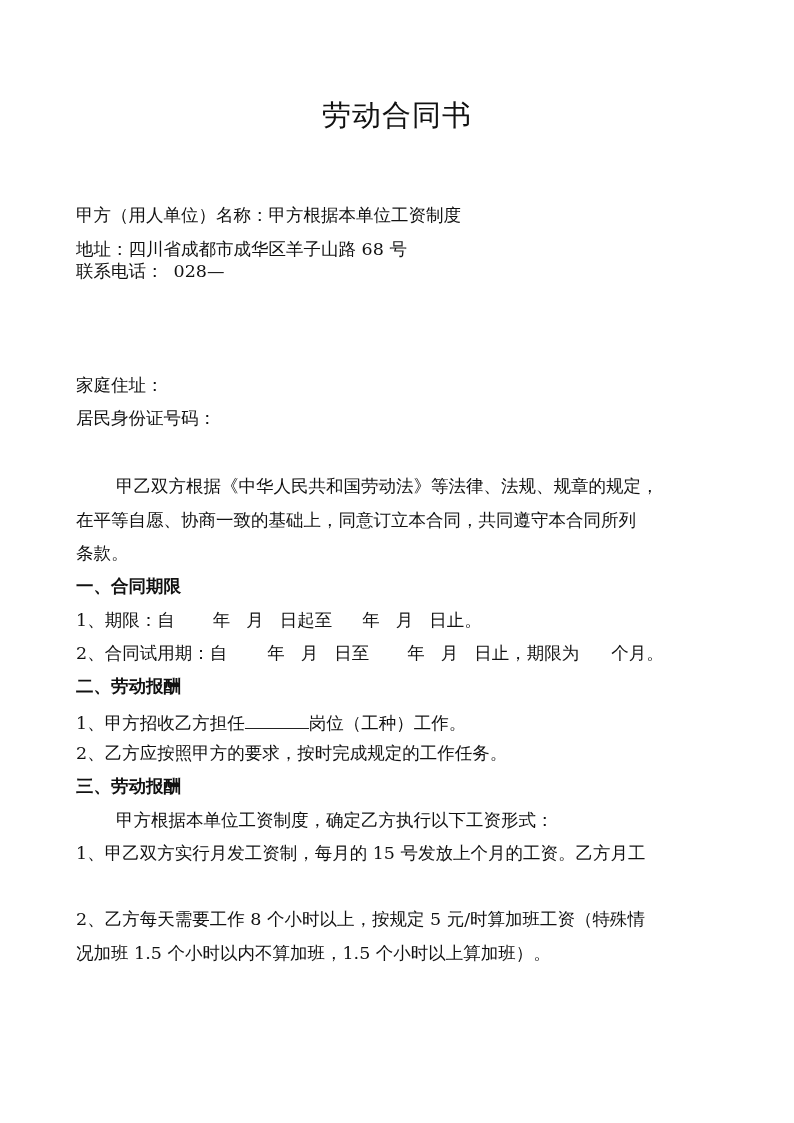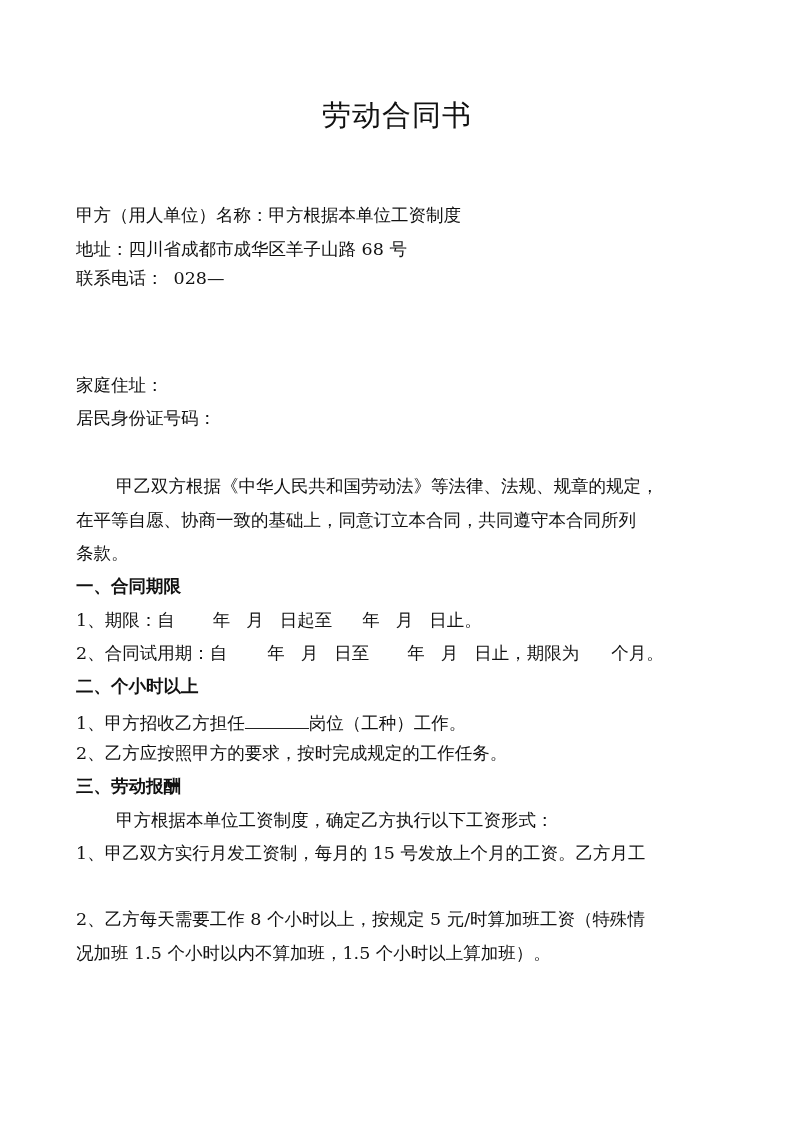--- a/index.html
+++ b/index.html
@@ -16,36 +16,36 @@
 </style>
 </head>
 <body>
 
 <div class="page">
 
   <div class="title">劳动合同书</div>
 
   <div class="line" style="top:203px">甲方（用人单位）名称：甲方根据本单位工资制度</div>
   <div class="line" style="top:237px">地址：四川省成都市成华区羊子山路 68 号</div>
-  <div class="line" style="top:266px"><span>联系电话：</span><span class="gap" style="width:10px"></span><span>028—</span></div>
+  <div class="line" style="top:259px"><span>联系电话：</span><span class="gap" style="width:10px"></span><span>028—</span></div>
 
   <div class="line" style="top:373px">家庭住址：</div>
   <div class="line" style="top:406px">居民身份证号码：</div>
 
   <div class="line indent" style="top:474px">甲乙双方根据《中华人民共和国劳动法》等法律、法规、规章的规定，</div>
   <div class="line" style="top:508px">在平等自愿、协商一致的基础上，同意订立本合同，共同遵守本合同所列</div>
   <div class="line" style="top:541px">条款。</div>
 
   <div class="line heading" style="top:574px">一、合同期限</div>
 
   <div class="line" style="top:608px"><span>1、期限：自</span><span class="gap" style="width:38px"></span><span>年</span><span class="gap" style="width:16px"></span><span>月</span><span class="gap" style="width:16px"></span><span>日起至</span><span class="gap" style="width:30px"></span><span>年</span><span class="gap" style="width:16px"></span><span>月</span><span class="gap" style="width:16px"></span><span>日止。</span></div>
 
   <div class="line" style="top:641px"><span>2、合同试用期：自</span><span class="gap" style="width:40px"></span><span>年</span><span class="gap" style="width:16px"></span><span>月</span><span class="gap" style="width:16px"></span><span>日至</span><span class="gap" style="width:38px"></span><span>年</span><span class="gap" style="width:16px"></span><span>月</span><span class="gap" style="width:16px"></span><span>日止，期限为</span><span class="gap" style="width:32px"></span><span>个月。</span></div>
 
-  <div class="line heading" style="top:674px">二、个小时以上</div>
+  <div class="line heading" style="top:674px">二、劳动报酬</div>
 
   <div class="line" style="top:708px"><span>1、甲方招收乙方担任</span><span class="blank" style="width:64px"></span><span>岗位（工种）工作。</span></div>
 
   <div class="line" style="top:741px">2、乙方应按照甲方的要求，按时完成规定的工作任务。</div>
 
   <div class="line heading" style="top:774px">三、劳动报酬</div>
 
   <div class="line indent" style="top:808px">甲方根据本单位工资制度，确定乙方执行以下工资形式：</div>
   <div class="line" style="top:841px">1、甲乙双方实行月发工资制，每月的 15 号发放上个月的工资。乙方月工</div>
 

